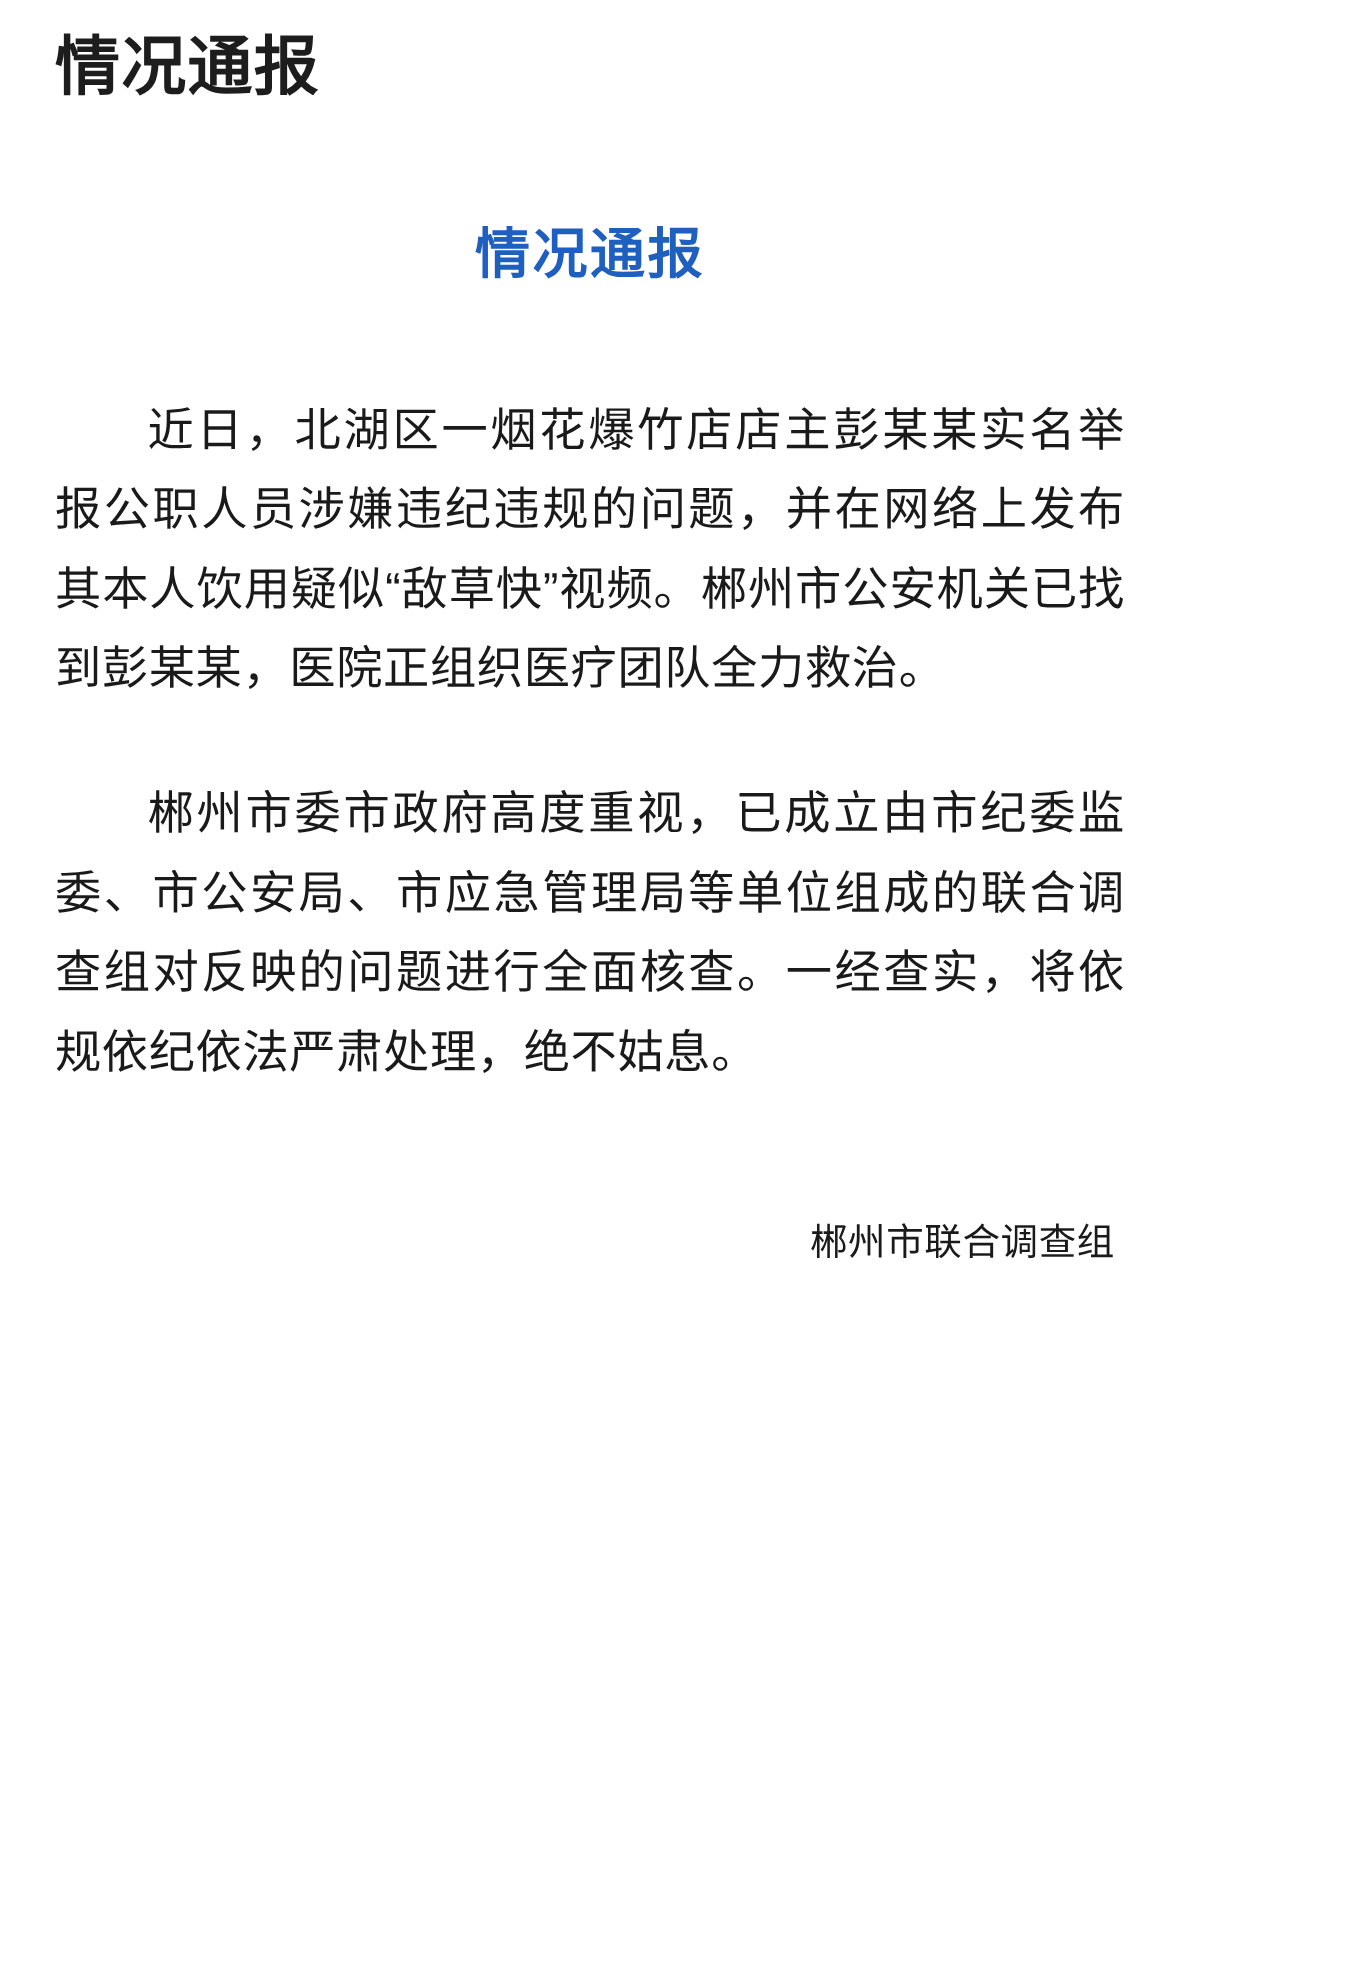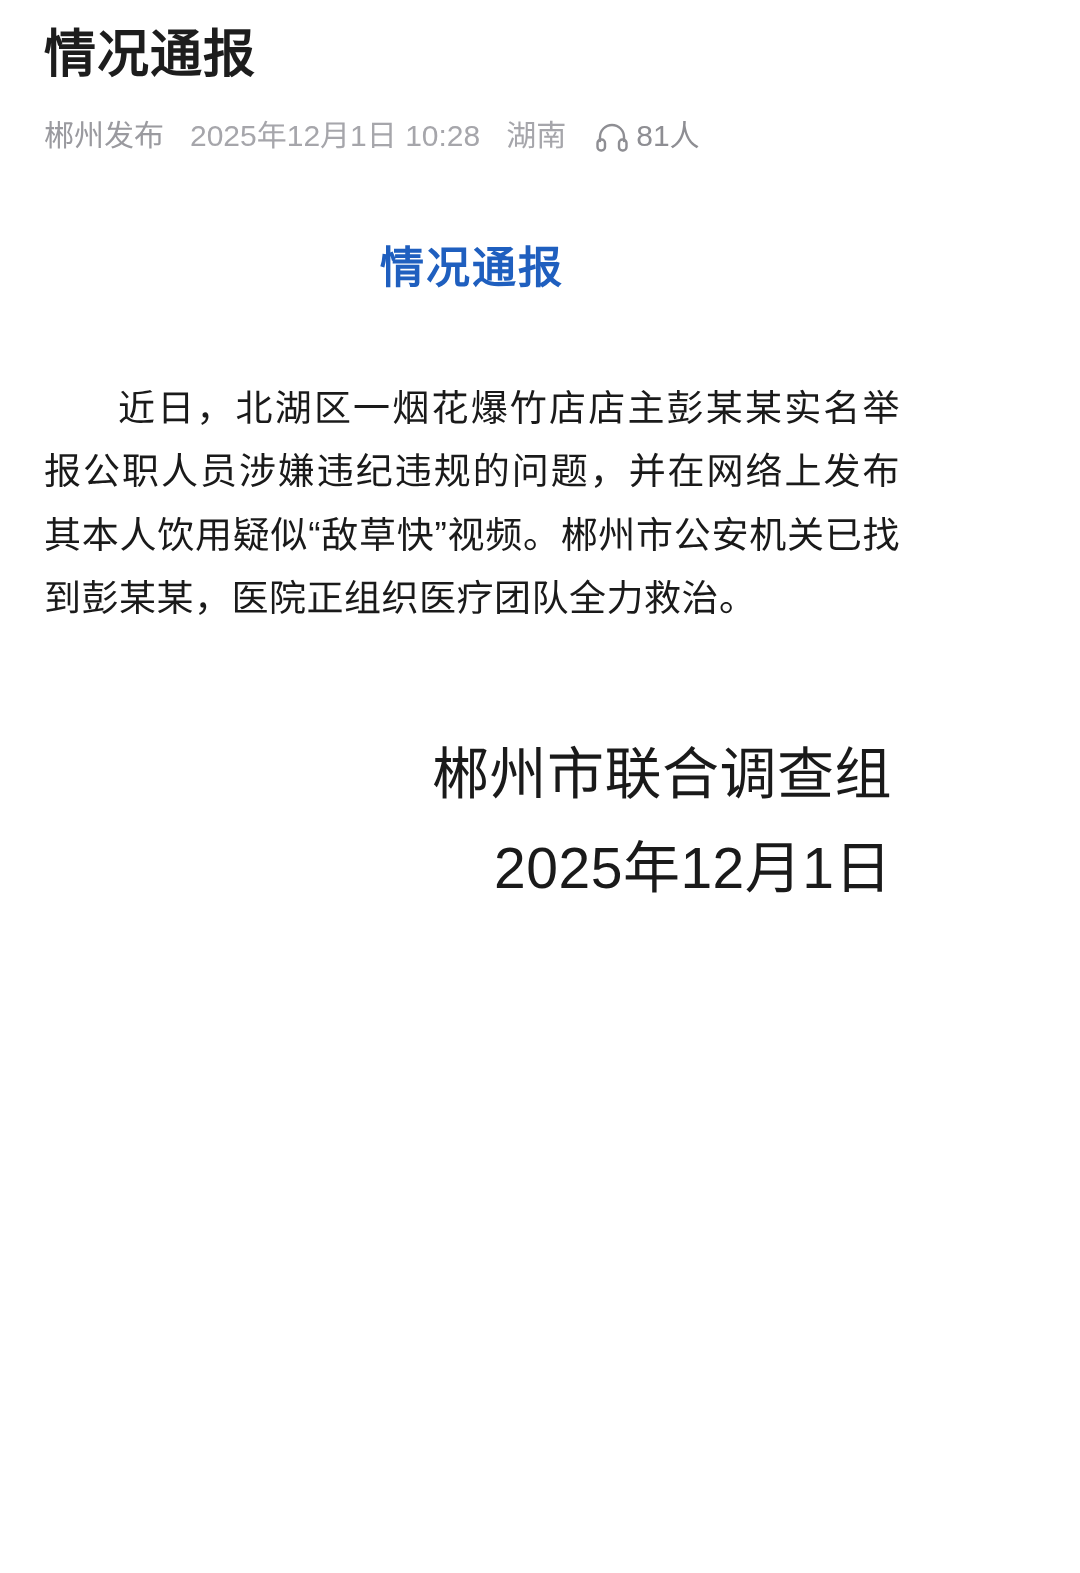--- a/index.html
+++ b/index.html
@@ -100,59 +100,44 @@
     color: #1a1a1a;
     text-align: justify;
     text-justify: inter-ideograph;
     margin: 0 0 52px 0;
     text-indent: 2em;
     letter-spacing: 0.5px;
   }
   .signature {
     margin-top: 96px;
     text-align: right;
-    font-size: 57px;
+    font-size: 30px;
     line-height: 1.65;
     color: #1a1a1a;
     letter-spacing: 0.5px;
     padding-right: 8px;
   }
   .signature div {
     display: block;
   }
 </style>
 </head>
 <body>
 
 <div class="page">
 
   <div class="article-header">
     <h1 class="article-title">情况通报</h1>
 
-    <div class="meta-row">
-      <span class="meta-source">郴州发布</span>
-      <span class="meta-date">2025年12月1日 10:28</span>
-      <span class="meta-location">湖南</span>
-      <span class="meta-listen">
-        <span class="headphone-icon">
-          <svg viewBox="0 0 32 30" width="32" height="30" aria-hidden="true">
-            <path d="M4 19 V15 a12 12 0 0 1 24 0 V19" fill="none" stroke="#8e8e93" stroke-width="2.4" stroke-linecap="round"></path>
-            <rect x="1.5" y="17.5" width="7.5" height="11" rx="3.4" fill="none" stroke="#8e8e93" stroke-width="2.4"></rect>
-            <rect x="23" y="17.5" width="7.5" height="11" rx="3.4" fill="none" stroke="#8e8e93" stroke-width="2.4"></rect>
-          </svg>
-        </span>
-        <span class="meta-listen-count">81人</span>
-      </span>
-    </div>
   </div>
 
   <div class="article-body">
     <div class="doc-heading">情况通报</div>
 
     <p class="doc-para">近日，北湖区一烟花爆竹店店主彭某某实名举报公职人员涉嫌违纪违规的问题，并在网络上发布其本人饮用疑似“敌草快”视频。郴州市公安机关已找到彭某某，医院正组织医疗团队全力救治。</p>
+    <p class="doc-para">郴州市委市政府高度重视，已成立由市纪委监委、市公安局、市应急管理局等单位组成的联合调查组对反映的问题进行全面核查。一经查实，将依规依纪依法严肃处理，绝不姑息。</p>
 
     <div class="signature">
       <div>郴州市联合调查组</div>
-      <div>2025年12月1日</div>
     </div>
   </div>
 
 </div>
 
 </body></html>

